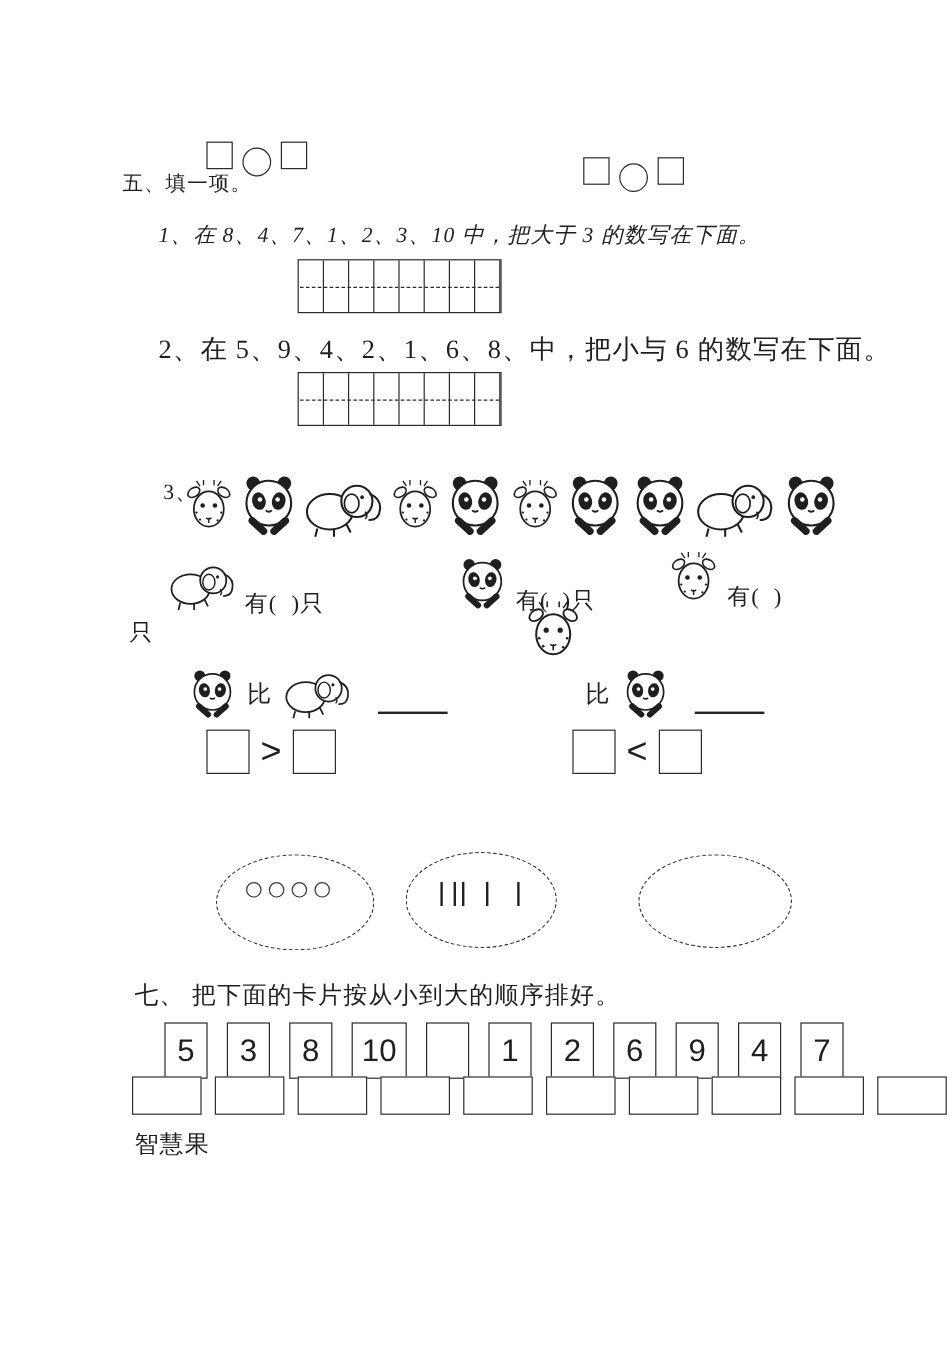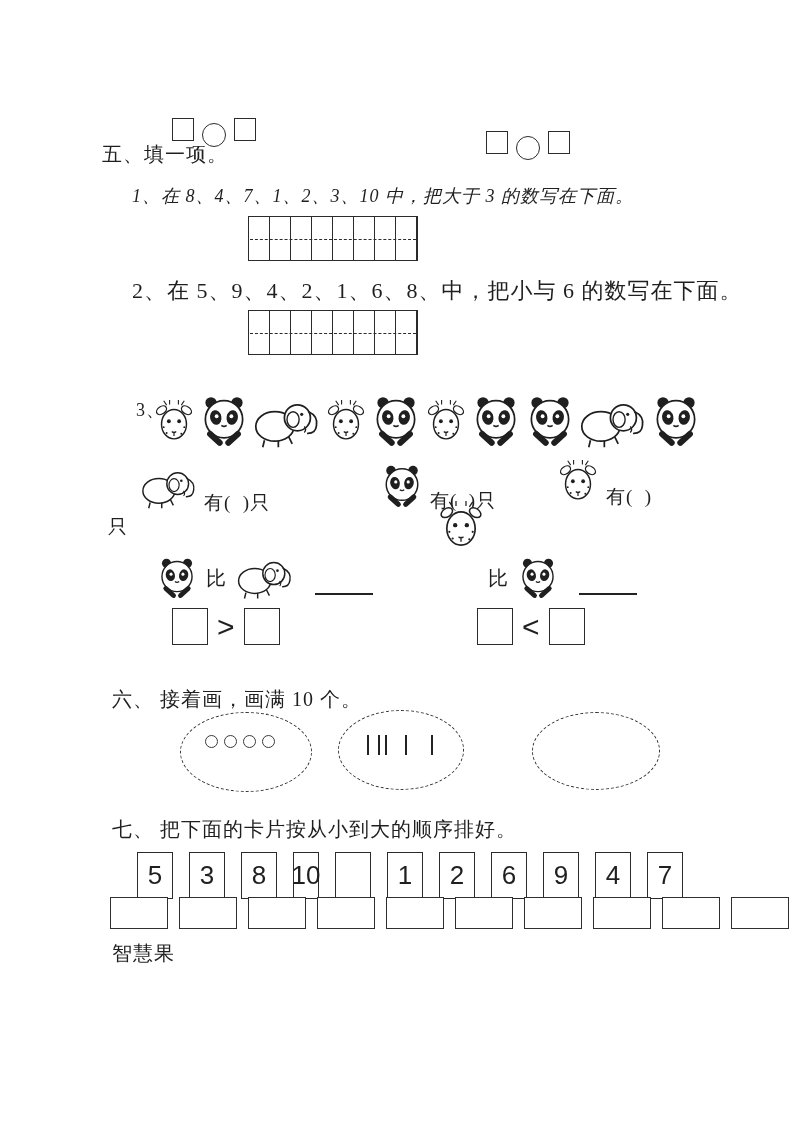--- a/index.html
+++ b/index.html
@@ -20,21 +20,21 @@
   .zhtext { letter-spacing: 1px; white-space: pre; }
 
   
   .shape-group { display: flex; gap: 8px; align-items: flex-start; }
   .shape-square { width: 22px; height: 23px; border: 1.5px solid #2b2b2b; background: #fff; }
   .shape-circle { width: 24px; height: 24px; border: 1.5px solid #2b2b2b; border-radius: 50%; transform: translateY(5px); }
   #top-shapes-left  { left: 172px; top: 118px; }
   #top-shapes-right { left: 486px; top: 131px; }
 
   
-  #sec5-heading { left: 102px; top: 141px; font-size: 20px; }
+  #sec5-heading { left: 102px; top: 141px; font-size: 17px; }
   #q1-text { left: 132px; top: 184px; font-size: 18px; font-style: italic; }
   #q2-text { left: 132px; top: 276px; font-size: 22px; }
   #q3-label { left: 136px; top: 398px; font-size: 18px; }
   #instruction { left: 148px; top: 644px; font-size: 19px; }
   #sec6-heading { left: 112px; top: 686px; font-size: 20px; }
   #sec7-heading { left: 112px; top: 816px; font-size: 20px; }
   #bonus-heading { left: 112px; top: 940px; font-size: 20px; }
   #bonus-q1 { left: 112px; top: 988px; font-size: 19px; }
 
   
@@ -89,21 +89,21 @@
   .oval-tallies { position: absolute; left: 28px; top: 24px; width: 100px; height: 22px; }
   .tally { position: absolute; top: 0; width: 2px; height: 20px; background: #222; }
 
   
   #card-row { left: 137px; top: 852px; display: flex; gap: 16px; align-items: flex-start; }
   .card {
     width: 36px; height: 47px; border: 1.8px solid #2b2b2b; background: #fff;
     display: flex; align-items: center; justify-content: center;
     font-size: 26px; font-family: "Liberation Sans", sans-serif;
   }
-  .card.wide { width: 26px; justify-content: center; }
+  .card.wide { width: 46px; justify-content: center; }
   #answer-row { left: 110px; top: 897px; display: flex; gap: 11px; }
   .abox { width: 58px; height: 32px; border: 1.5px solid #2f2f2f; background: #fff; }
 </style>
 </head>
 <body>
 
 <svg width="0" height="0" style="position:absolute" aria-hidden="true">
   <defs>
     <symbol id="sym-panda" viewBox="0 0 60 60">
       <circle cx="15" cy="9" r="6.5" fill="#1f1f1f"></circle>
@@ -270,21 +270,20 @@
     <span class="cmp-symbol">&gt;</span>
     <span class="cmp-square"></span>
   </div>
   <div class="boxrow" id="boxrow-right">
     <span class="cmp-square"></span>
     <span class="cmp-symbol">&lt;</span>
     <span class="cmp-square"></span>
   </div>
 
 
-  <div class="abs zhtext" id="sec6-heading">六、 接着画，画满 10 个。</div>
   <div class="oval" id="oval1">
       <div class="oval-circles">
         <span class="mini-circle"></span>
         <span class="mini-circle"></span>
         <span class="mini-circle"></span>
         <span class="mini-circle"></span>
       </div>
     </div>
   <div class="oval" id="oval2">
       <div class="oval-tallies">

